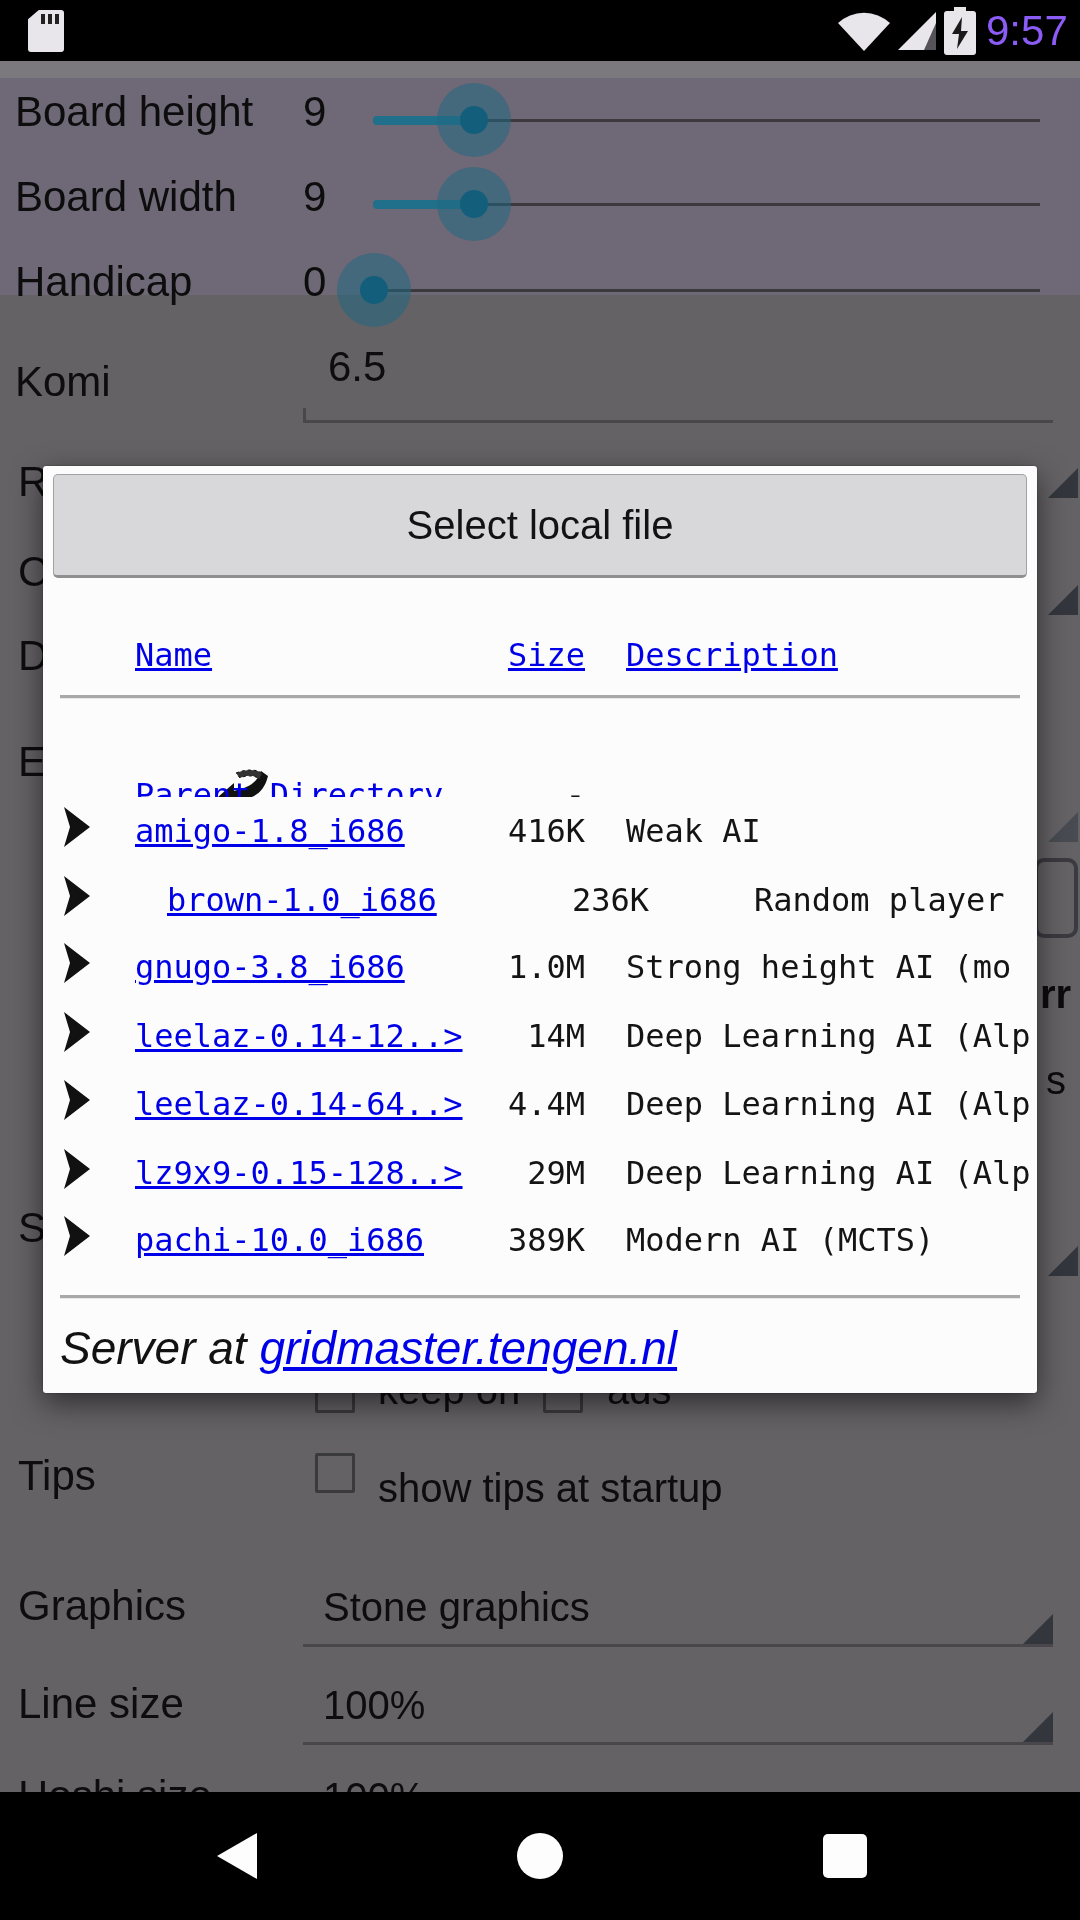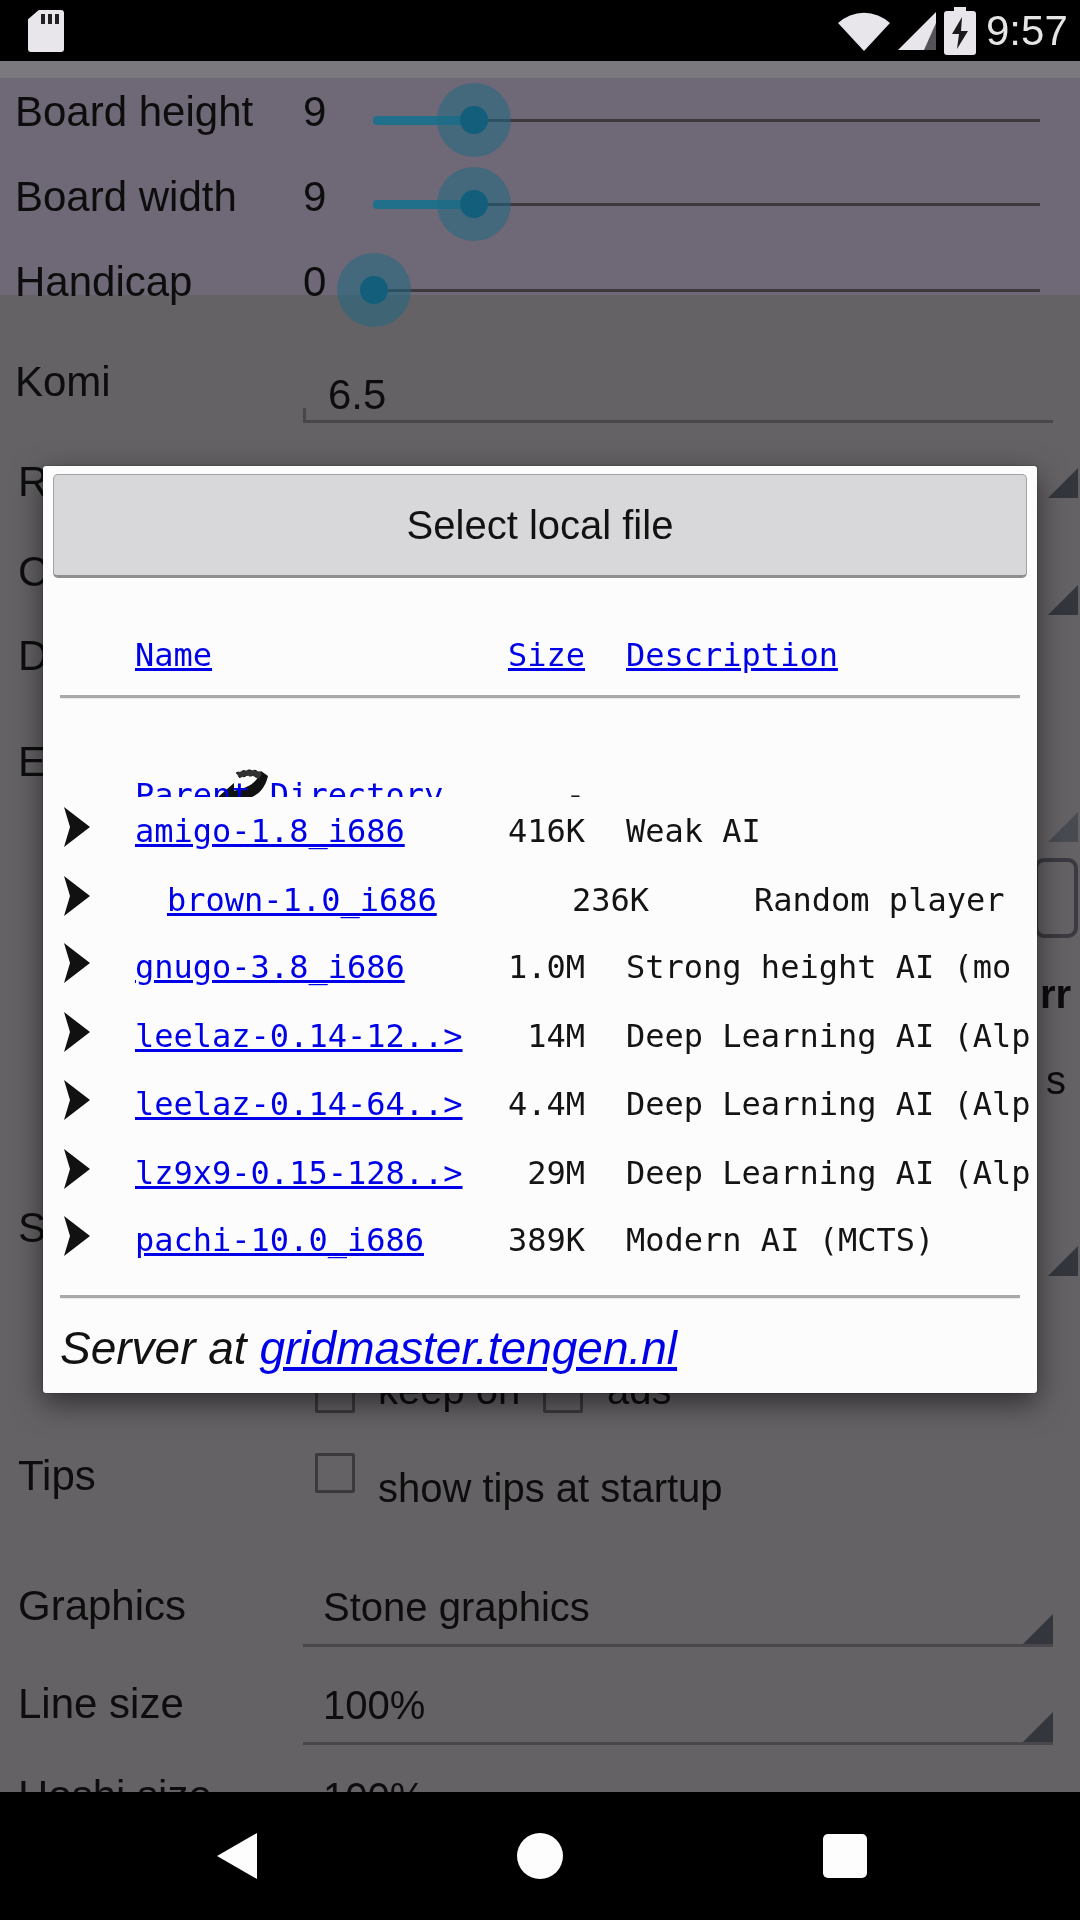--- a/index.html
+++ b/index.html
@@ -2,21 +2,21 @@
 <html><head>
 <meta charset="utf-8">
 <style>
   html,body{margin:0;padding:0;background:#000;}
   #screen{position:relative;width:1080px;height:1920px;overflow:hidden;
           font-family:"Liberation Sans",sans-serif;background:#656266;}
   .abs{position:absolute;}
 
   
   #statusbar{left:0;top:0;width:1080px;height:61px;background:#000;z-index:30;}
-  .sbtext{color:#e5e5e5;font-size:42px;line-height:61px;}
+  .sbtext{color:#8b5cf6;font-size:42px;line-height:61px;}
   .sdcard{left:28px;top:10px;width:36px;height:42px;background:#e9e6eb;border-radius:3px;
           clip-path:polygon(30% 0,100% 0,100% 100%,0 100%,0 22%);}
   .sdslot{position:absolute;top:4px;width:4px;height:10px;background:#222;}
 
   
   .band{left:0;width:1080px;}
   .lbl{color:#0d0d0d;font-size:42px;white-space:nowrap;}
   .val{color:#0d0d0d;font-size:42px;white-space:nowrap;}
   .track{height:3px;background:#3b393c;}
   .trackfill{height:9px;background:#20708c;border-radius:4px;}
@@ -93,21 +93,21 @@
   <div class="abs halo" style="left:437px;top:167px;"></div>
   <div class="abs thumb" style="left:460px;top:190px;"></div>
 
   <div class="abs lbl" style="left:15px;top:258px;">Handicap</div>
   <div class="abs val" style="left:303px;top:258px;">0</div>
   <div class="abs track" style="left:373px;top:289px;width:667px;"></div>
   <div class="abs halo" style="left:337px;top:253px;"></div>
   <div class="abs thumb" style="left:360px;top:276px;"></div>
 
   <div class="abs lbl" style="left:15px;top:358px;">Komi</div>
-  <div class="abs val" style="left:328px;top:371px;">6.5</div>
+  <div class="abs val" style="left:328px;top:343px;">6.5</div>
   <div class="abs underline" style="left:303px;top:420px;width:750px;"></div>
   <div class="abs" style="left:303px;top:408px;width:3px;height:14px;background:#49474b;"></div>
 
   <div class="abs lbl" style="left:18px;top:458px;">R</div>
   <div class="abs lbl" style="left:18px;top:548px;">C</div>
   <div class="abs lbl" style="left:18px;top:632px;">D</div>
   <div class="abs lbl" style="left:18px;top:738px;">E</div>
   <div class="abs lbl" style="left:18px;top:1204px;">S</div>
 
   <div class="abs spintri" style="left:1048px;top:468px;"></div>

